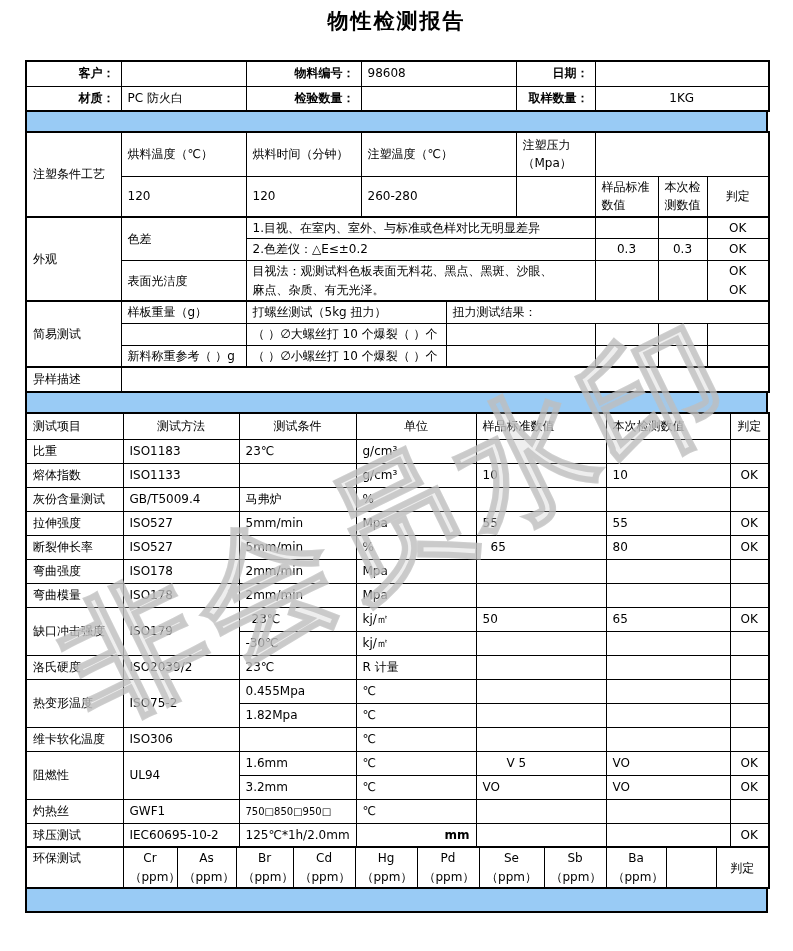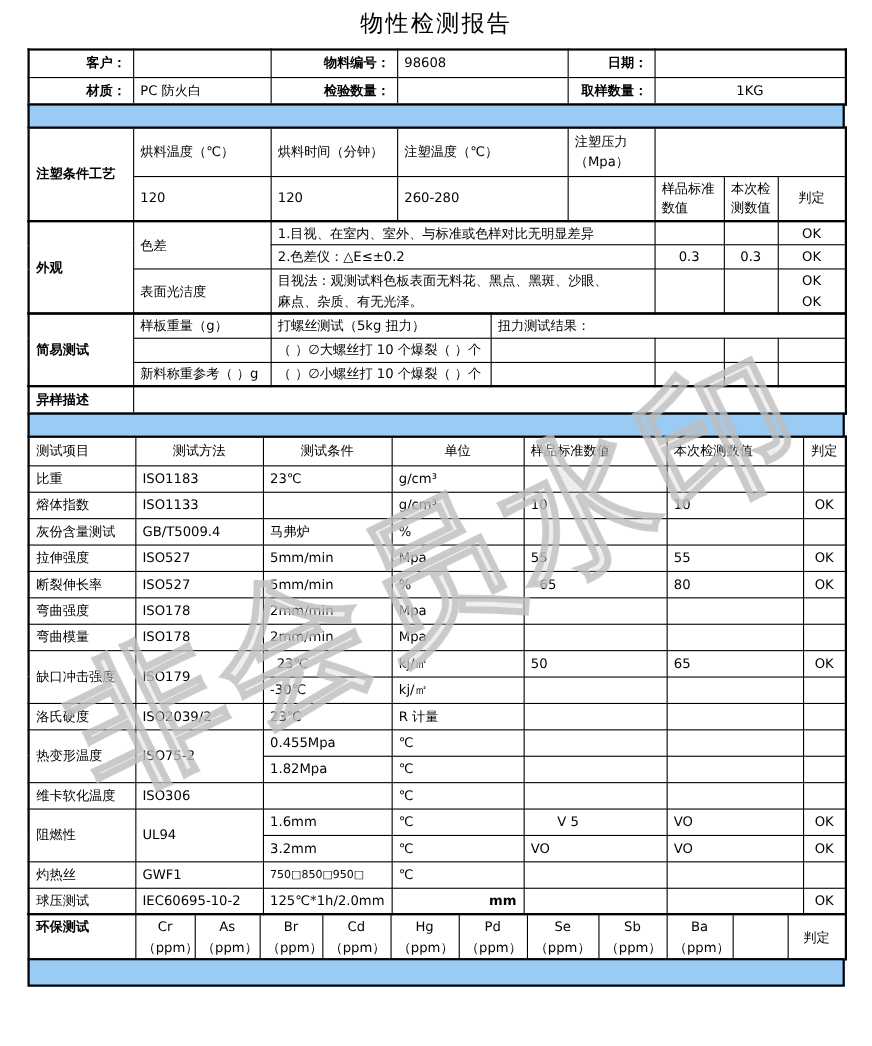--- a/index.html
+++ b/index.html
@@ -3,42 +3,42 @@
 <meta charset="utf-8">
 <style>
   html,body{margin:0;padding:0;background:#fff;}
   body{
     width:793px;height:951px;position:relative;overflow:hidden;
     font-family:"DejaVu Sans","Liberation Sans",sans-serif;
     font-size:12px;color:#000;
   }
   .doc{position:absolute;left:25px;top:6px;width:743px;}
   .title{
-    text-align:center;font-size:21px;font-weight:normal;
-    margin:0 0 8px 0;line-height:30px;letter-spacing:2px;
+    text-align:center;font-size:21px;font-weight:bold;
+    margin:0 0 24px 0;line-height:30px;letter-spacing:2px;
   }
   table{
     border-collapse:collapse;table-layout:fixed;width:743px;
     margin-top:-2px;
   }
   table:first-of-type{margin-top:0;}
   td,th{
     border:1px solid #000;padding:1px 6px;overflow:hidden;
     vertical-align:middle;font-weight:normal;text-align:left;
     white-space:pre-line;line-height:1.55;
   }
   table{border:2px solid #000;}
   .bar{
     height:19px;border:2px solid #000;margin-top:-2px;
     background:#99cbf5;position:relative;z-index:1;
   }
   .b{font-weight:bold;text-align:right;}
   .c{text-align:center;}
   .small{font-size:10px;}
-  .sec-label{font-weight:bold;}
+  .sec-label{font-weight:normal;}
   
   .h25{height:25px}.h44{height:44px}.h42{height:38px}
   .h22{height:22px}.h45{height:27px}.h21{height:21px}
   .h26{height:26px}.h24{height:24px}.h43{height:32px}.h28{height:28px}
   .watermark{
     position:absolute;left:35px;top:430px;width:725px;
     text-align:center;font-size:138px;font-weight:bold;
     letter-spacing:6px;transform:rotate(-26deg);
     color:rgba(195,195,195,0.28);
     -webkit-text-stroke:2px rgba(190,190,190,0.75);

